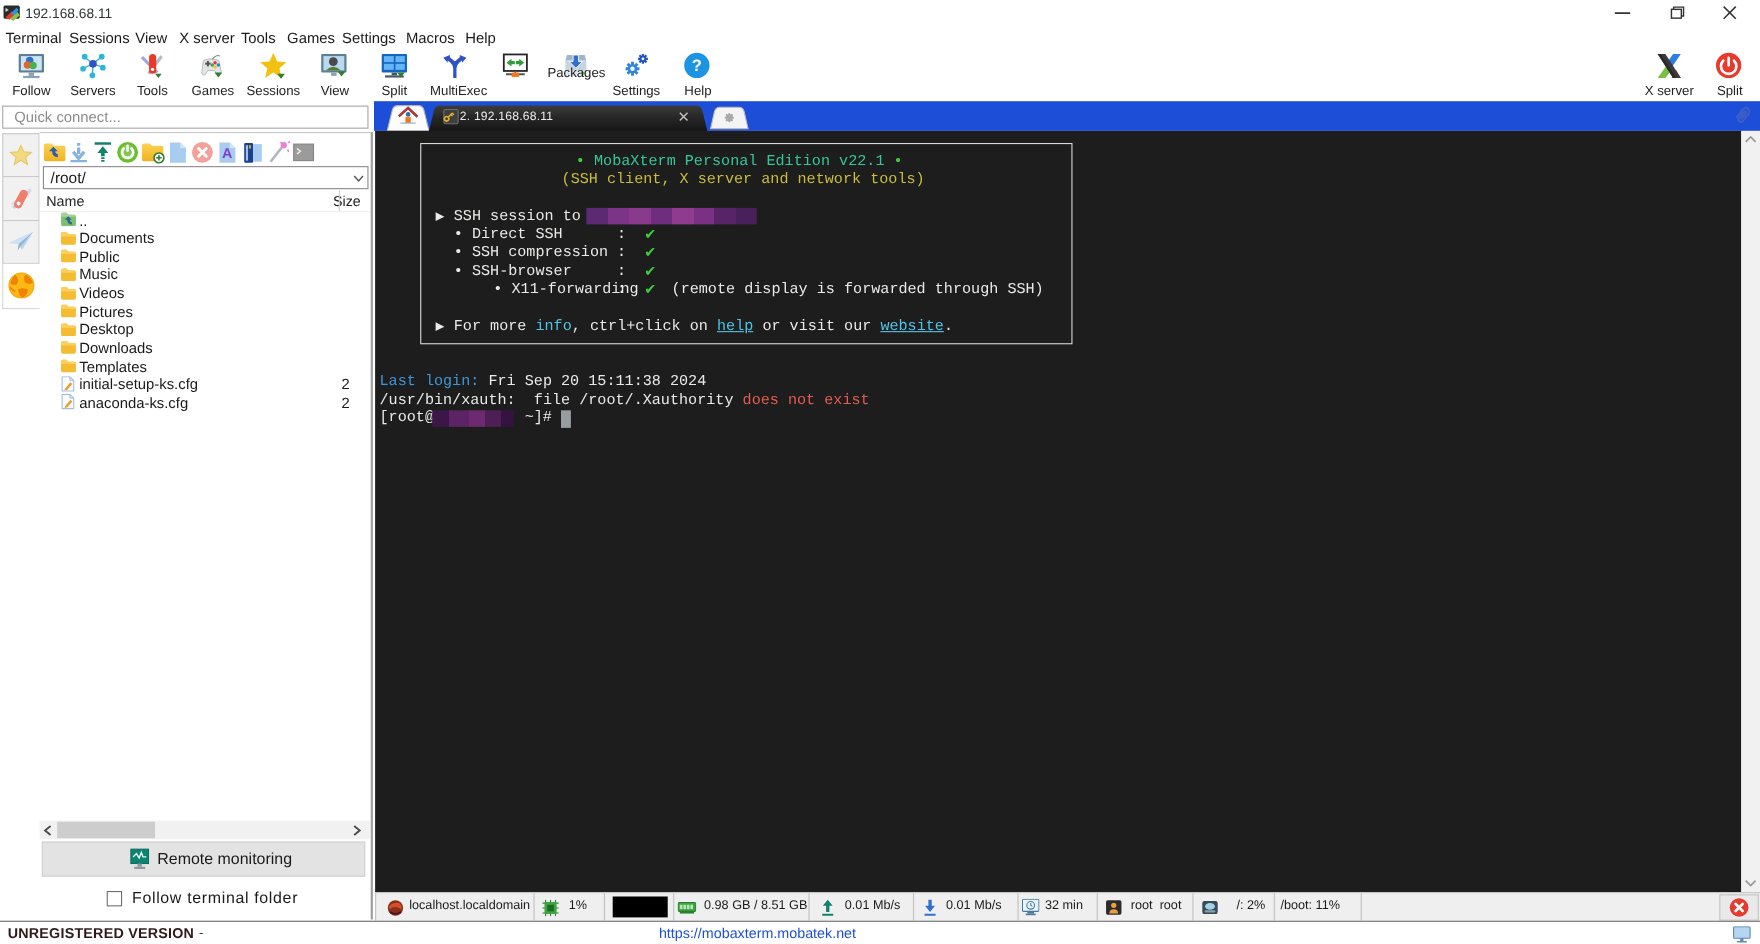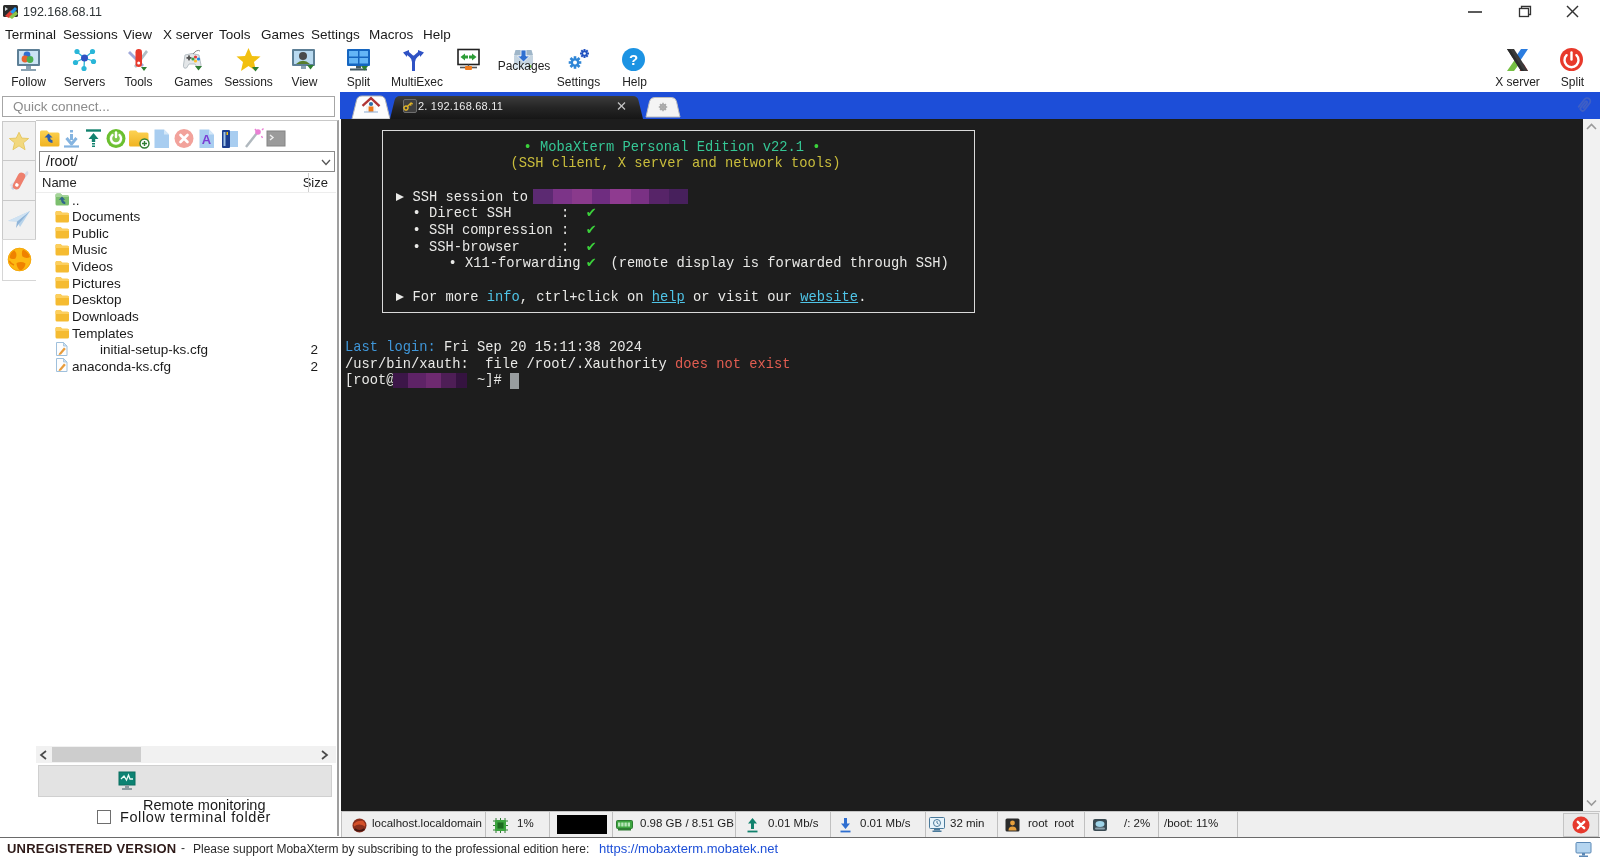--- a/index.html
+++ b/index.html
@@ -421,21 +421,21 @@
           <use href="#ficon-folder"></use>
         </svg>
     <span class="abs" style="left:36px;top:189.4px;">Downloads</span>
     <svg class="abs" style="left:19px;top:205.6px" width="15" height="15" viewBox="0 0 15 15">
           <use href="#ficon-folder"></use>
         </svg>
     <span class="abs" style="left:36px;top:206.1px;">Templates</span>
     <svg class="abs" style="left:19px;top:222.2px" width="15" height="15" viewBox="0 0 15 15">
           <use href="#ficon-file"></use>
         </svg>
-    <span class="abs" style="left:36px;top:222.7px;margin-left:28px;">initial-setup-ks.cfg</span>
+    <span class="abs" style="left:36px;top:222.7px;">initial-setup-ks.cfg</span>
     <span class="abs" style="left:250px;top:222.7px;width:32px;text-align:right;">2</span>
     <svg class="abs" style="left:19px;top:238.9px" width="15" height="15" viewBox="0 0 15 15">
           <use href="#ficon-file"></use>
         </svg>
     <span class="abs" style="left:36px;top:239.4px;">anaconda-ks.cfg</span>
     <span class="abs" style="left:250px;top:239.4px;width:32px;text-align:right;">2</span>
   </div>
 
   <div class="abs" style="left:0;top:625px;width:300px;height:17px;background:#f1f1f1;">
     <svg class="abs" style="left:3px;top:4px" width="9" height="10">
@@ -448,21 +448,21 @@
   </div>
 
   <div class="abs" style="left:2px;top:644px;width:294px;height:32px;background:#e3e3e3;border:1px solid #d0d0d0;">
     <svg class="abs" style="left:79px;top:5px" width="18" height="20" viewBox="0 0 18 20">
       <rect x="1" y="1" width="16" height="13" fill="#0c8373"></rect>
       <rect x="1" y="1" width="16" height="13" fill="none" stroke="#0a6e60" stroke-width="1"></rect>
       <path d="M3 8 l3 -3 l2.5 4 l2 -5 l1.5 4 h3" fill="none" stroke="#eafaf5" stroke-width="1.3"></path>
       <rect x="7" y="14" width="4" height="3" fill="#8c9ba0"></rect>
       <rect x="4" y="17" width="10" height="2" fill="#8c9ba0"></rect>
     </svg>
-    <span class="abs" style="left:104px;top:7px;font-size:14.5px;color:#1a1a1a;margin-top:24px;">Remote monitoring</span>
+    <span class="abs" style="left:104px;top:7px;font-size:14.5px;color:#1a1a1a;">Remote monitoring</span>
   </div>
 
   <div class="abs" style="left:61px;top:689px;width:14px;height:14px;border:1.5px solid #6e6e6e;background:#fff;"></div>
   <span class="abs" style="left:84px;top:688px;font-size:14.5px;color:#1a1a1a;letter-spacing:0.6px;">Follow terminal folder</span>
 </div>
 
 <div id="terminal" class="abs" style="left:341px;top:119px;width:1242px;height:692px;background:#1d1d1d;font-family:'Liberation Mono',monospace;font-size:13.75px;color:#e9e9e7;">
   <style>
     #terminal .tl { position:absolute; height:17px; line-height:17px; white-space:pre; }
     #terminal .tri { position:absolute; width:0; height:0; border-left:8px solid #e9e9e7; border-top:4.5px solid transparent; border-bottom:4.5px solid transparent; }
@@ -603,21 +603,20 @@
   <div class="abs" style="left:1222px;top:1px;width:36px;height:24px;background:#e9e9e9;border:1px solid #c4c4c4;"></div>
   <svg class="abs" style="left:1231px;top:4px" width="18" height="18" viewBox="0 0 18 18">
     <circle cx="9" cy="9" r="8.5" fill="#e63a2e"></circle>
     <path d="M5.8 5.8 L12.2 12.2 M12.2 5.8 L5.8 12.2" stroke="#fff" stroke-width="2.4" stroke-linecap="round"></path>
   </svg>
 </div>
 
 <div class="abs" style="left:0;top:837px;width:1600px;height:21px;background:#fff;border-top:1px solid #6a6a6a;">
   <span class="abs" style="left:7px;top:3px;font-size:13px;font-weight:bold;color:#2e1a18;letter-spacing:0.2px;">UNREGISTERED VERSION</span>
   <span class="abs" style="left:181px;top:3px;font-size:12px;color:#333;">-</span>
-  <span class="abs" style="left:193px;top:4px;font-size:12px;color:#2a2a2a;">Please support MobaXterm by subscribing to the professional edition here:</span>
   <span class="abs" style="left:599px;top:3px;font-size:13px;color:#1d4fd7;">https://mobaxterm.mobatek.net</span>
   <svg class="abs" style="left:1575px;top:4px" width="17" height="15" viewBox="0 0 17 15">
     <rect x="1" y="0.5" width="15" height="10.5" rx="1" fill="#b5d5f0" stroke="#5b88b5" stroke-width="1"></rect>
     <rect x="7" y="11" width="3" height="2.5" fill="#5b88b5"></rect>
     <rect x="4" y="13.5" width="9" height="1.5" fill="#5b88b5"></rect>
   </svg>
 </div>
 
 </div>
 

